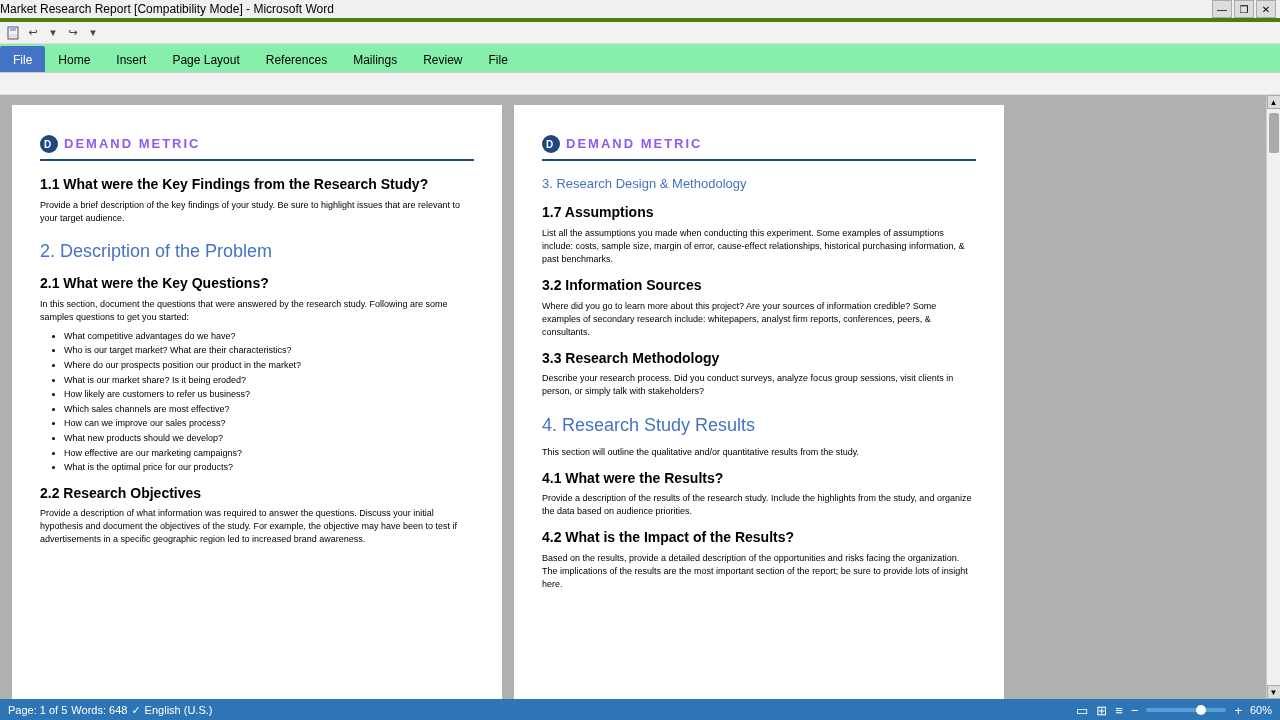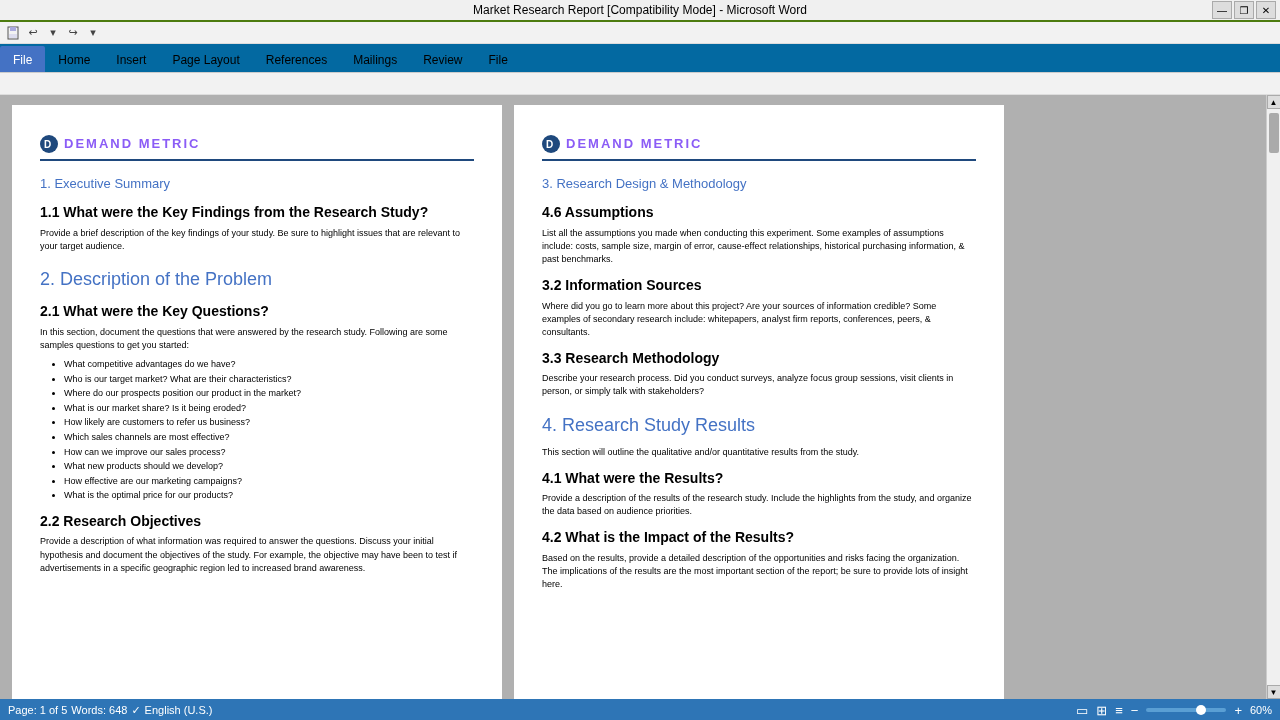--- a/index.html
+++ b/index.html
@@ -4,46 +4,45 @@
   <style>
     * { margin: 0; padding: 0; box-sizing: border-box; }
     body { font-family: 'Times New Roman', Times, serif; background: #c8c8c8; width: 1280px; height: 720px; overflow: hidden; }
 
     
     .title-bar {
       background: #f0f0f0;
       height: 22px;
       display: flex;
       align-items: center;
-      justify-content: center;
       font-size: 12px;
       font-family: 'Segoe UI', Arial, sans-serif;
       color: #000;
-      border-bottom: 2px solid #4d7c0f;
+      border-bottom: 4px solid #4d7c0f;
       position: relative;
     }
     .title-bar-controls {
       position: absolute;
       right: 4px;
       display: flex;
       gap: 2px;
     }
     .title-btn {
       width: 20px; height: 18px;
       background: #ddd;
       border: 1px solid #aaa;
       font-size: 10px;
       display: flex; align-items: center; justify-content: center;
       cursor: pointer;
       font-family: Arial, sans-serif;
     }
 
     
     .ribbon {
-      background: #0369a1;
+      background: #86efac;
       border-bottom: 1px solid #ccc;
     }
     .ribbon-tabs {
       display: flex;
       align-items: flex-end;
       height: 28px;
       padding-left: 0;
     }
     .ribbon-tab {
       padding: 4px 12px;
@@ -307,21 +306,20 @@
       <div class="logo-area">
         <div class="logo-icon">
           <svg width="18" height="18" viewBox="0 0 18 18">
             <circle cx="9" cy="9" r="8" fill="#1f497d"></circle>
             <text x="4" y="13" fill="white" font-size="10" font-family="Arial">D</text>
           </svg>
         </div>
         <span class="logo-text">DEMAND METRIC</span>
       </div>
 
-      <div class="h1">1. Executive Summary</div>
 
       <div class="h2">1.1 What were the Key Findings from the Research Study?</div>
       <div class="body-text">Provide a brief description of the key findings of your study.  Be sure to highlight issues that are relevant to your target audience.</div>
 
       <div class="section-heading-blue">2. Description of the Problem</div>
 
       <div class="h2">2.1 What were the Key Questions?</div>
       <div class="body-text">In this section, document the questions that were answered by the research study. Following are some samples questions to get you started:</div>
 
       <ul class="doc-list">
@@ -348,21 +346,21 @@
           <svg width="18" height="18" viewBox="0 0 18 18">
             <circle cx="9" cy="9" r="8" fill="#1f497d"></circle>
             <text x="4" y="13" fill="white" font-size="10" font-family="Arial">D</text>
           </svg>
         </div>
         <span class="logo-text">DEMAND METRIC</span>
       </div>
 
       <div class="h1">3. Research Design &amp; Methodology</div>
 
-      <div class="h2">4.6 Assumptions</div>
+      <div class="h2">1.7 Assumptions</div>
       <div class="body-text">List all the assumptions you made when conducting this experiment.  Some examples of assumptions include: costs, sample size, margin of error, cause-effect relationships, historical purchasing information, &amp; past benchmarks.</div>
 
       <div class="h2">3.2 Information Sources</div>
       <div class="body-text">Where did you go to learn more about this project?  Are your sources of information credible?  Some examples of secondary research include: whitepapers, analyst firm reports, conferences, peers, &amp; consultants.</div>
 
       <div class="h2">3.3 Research Methodology</div>
       <div class="body-text">Describe your research process.  Did you conduct surveys, analyze focus group sessions, visit clients in person, or simply talk with stakeholders?</div>
 
       <div class="section-heading-blue">4. Research Study Results</div>
       <div class="body-text">This section will outline the qualitative and/or quantitative results from the study.</div>

